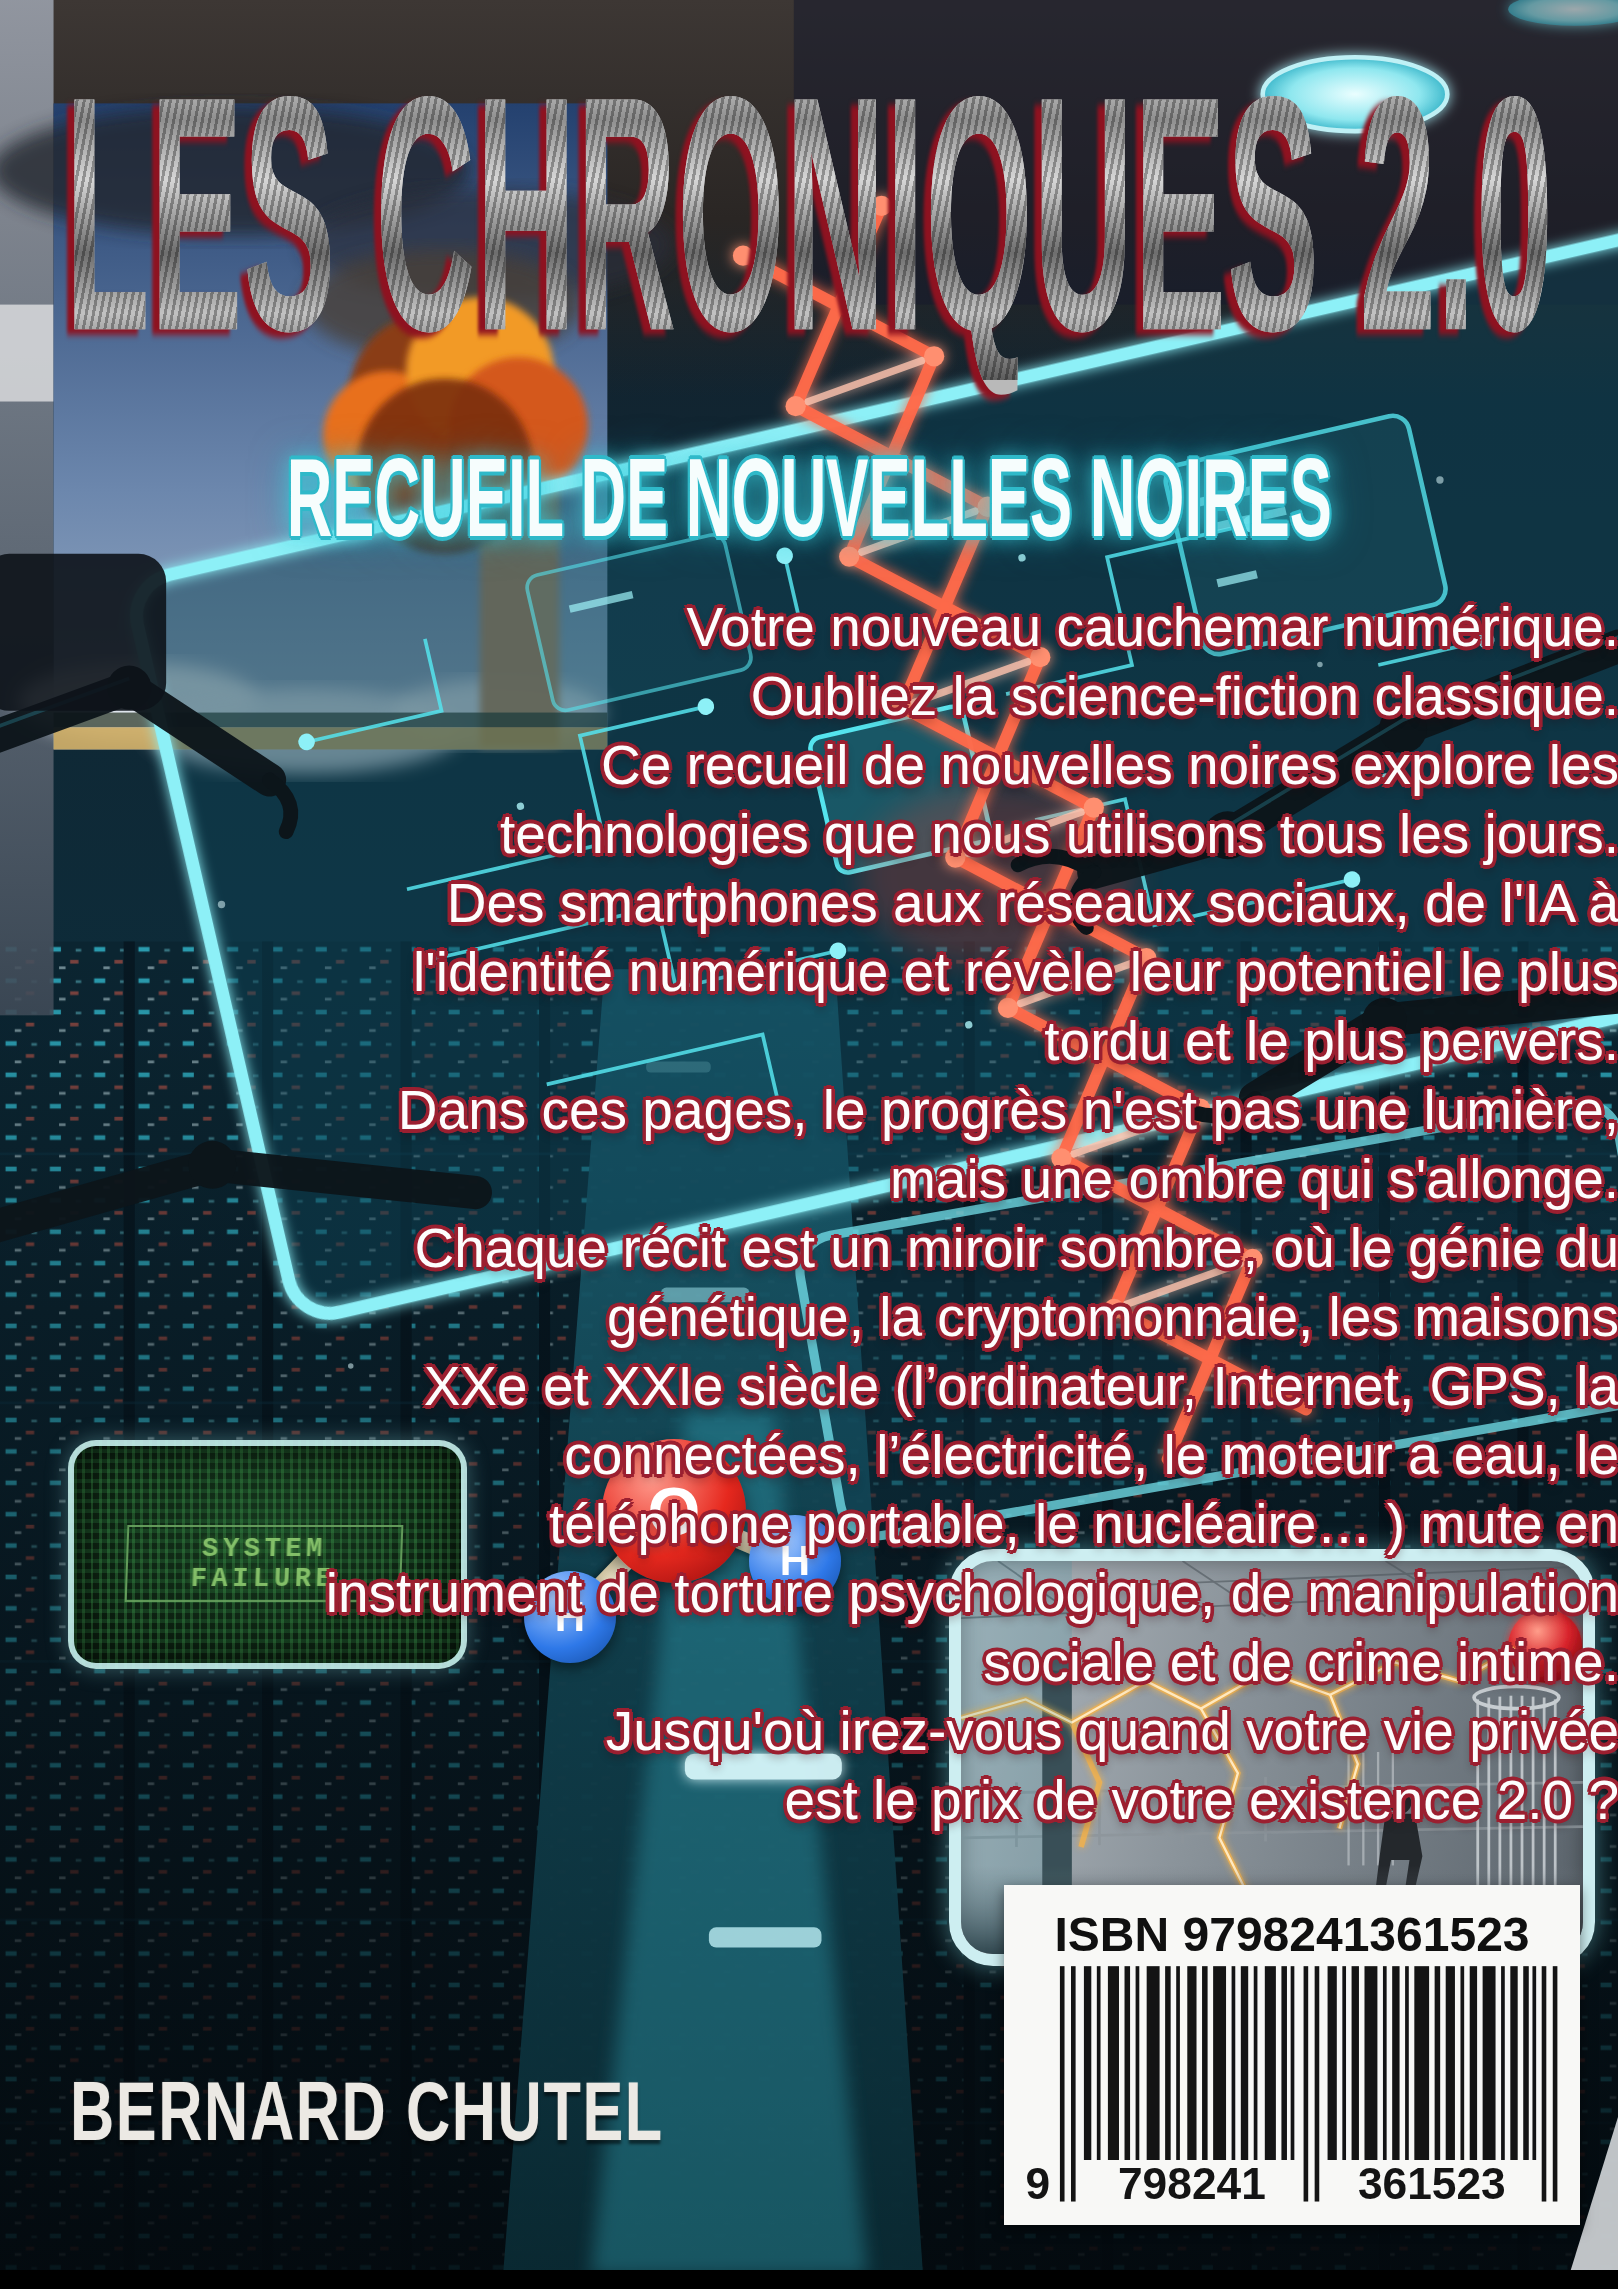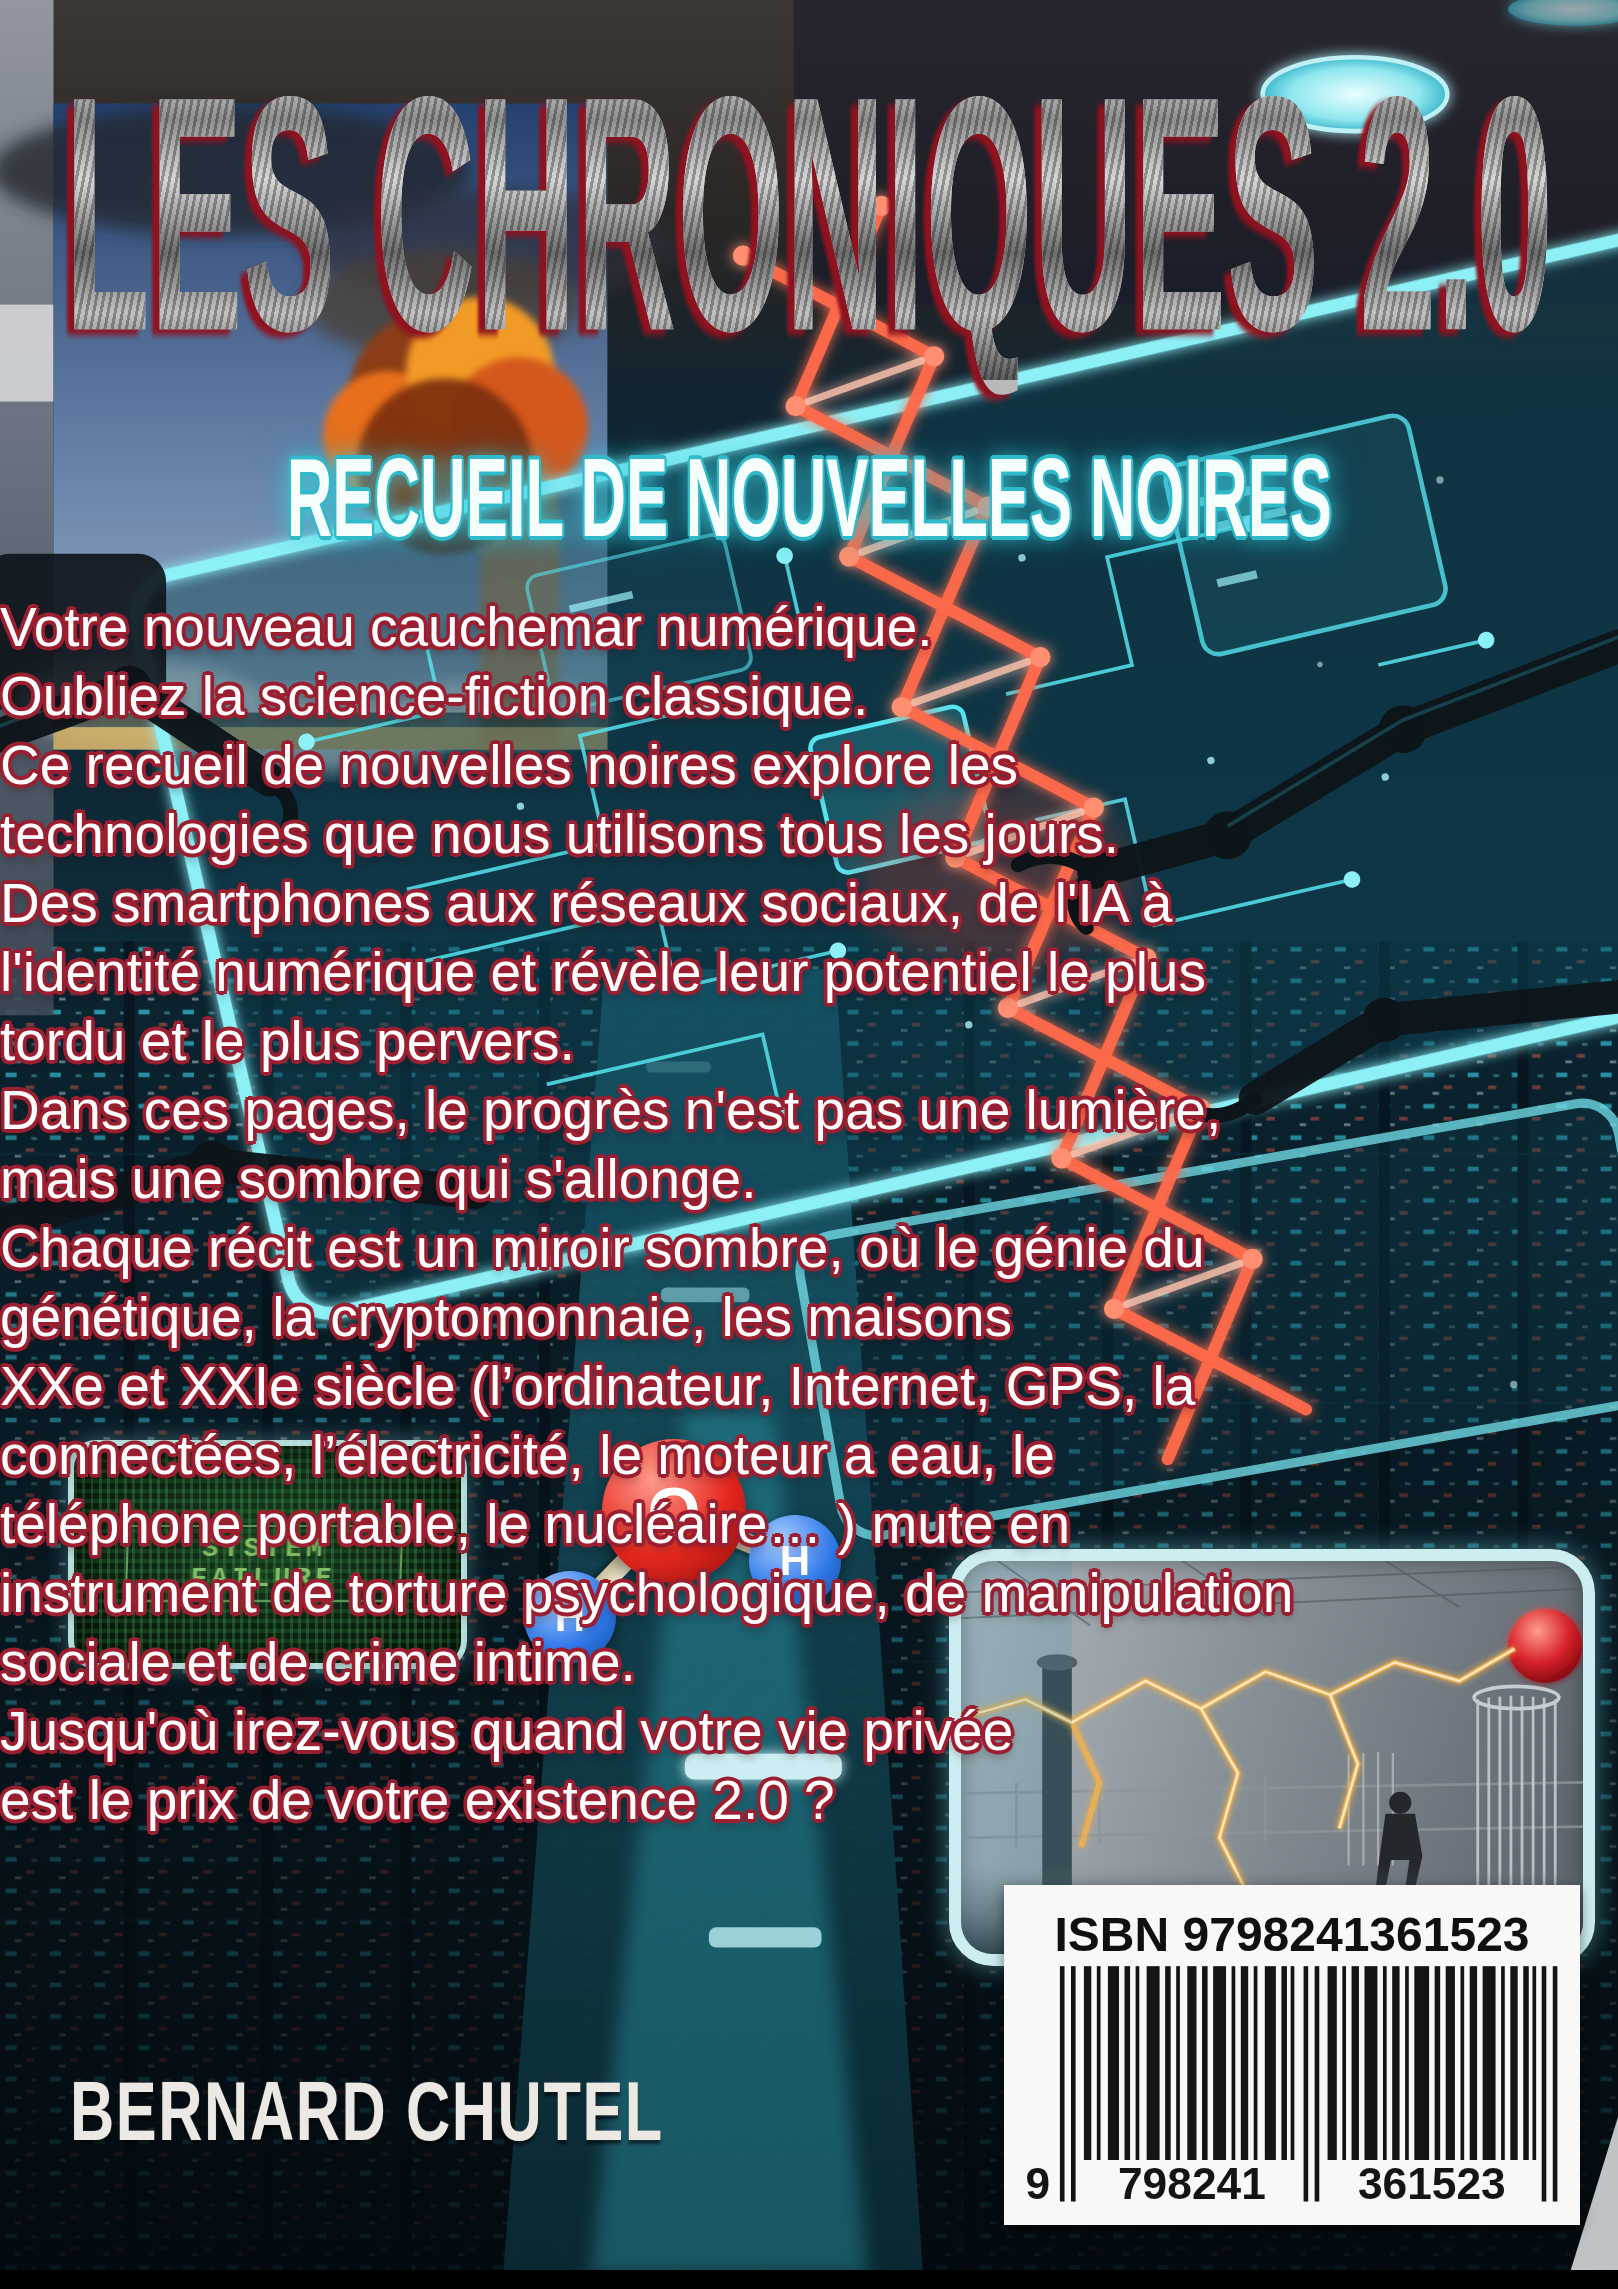--- a/index.html
+++ b/index.html
@@ -31,21 +31,21 @@
   .subtitle span {
     display:inline-block; font-weight:700; font-size:79px; line-height:92px; white-space:nowrap;
     transform:scale(0.8,1.42); transform-origin:top center; color:#f6fdfd;
     text-shadow:
       2.8px 0 0 #2fb9c9, -2.8px 0 0 #2fb9c9, 0 2.8px 0 #2fb9c9, 0 -2.8px 0 #2fb9c9,
       1.8px 1.8px 0 #2fb9c9, -1.8px 1.8px 0 #2fb9c9, 1.8px -1.8px 0 #2fb9c9, -1.8px -1.8px 0 #2fb9c9,
       0 0 20px rgba(64,215,230,.95), 0 0 37px rgba(40,170,190,.6);
   }
 
   
-  .synopsis { position:absolute; top:593px; left:0; right:0; z-index:5; text-align:left; }
+  .synopsis { position:absolute; top:593px; left:0; right:0; z-index:5; text-align:right; }
   .synopsis .line {
     font-size:55px; line-height:69px; font-weight:400; color:#fdfdfd; white-space:nowrap;
     text-shadow:
       3.7px 0 0 #9b1f30, -3.7px 0 0 #9b1f30, 0 3.7px 0 #9b1f30, 0 -3.7px 0 #9b1f30,
       2.8px 2.8px 0 #9b1f30, -2.8px 2.8px 0 #9b1f30, 2.8px -2.8px 0 #9b1f30, -2.8px -2.8px 0 #9b1f30,
       0 0 1.8px #9b1f30, 0 5.5px 9.2px rgba(40,5,10,.45);
   }
 
   
   .terminal {
@@ -461,21 +461,21 @@
 
   <div class="synopsis">
     <div class="line">Votre nouveau cauchemar numérique.</div>
     <div class="line">Oubliez la science-fiction classique.</div>
     <div class="line">Ce recueil de nouvelles noires explore les</div>
     <div class="line">technologies que nous utilisons tous les jours.</div>
     <div class="line">Des smartphones aux réseaux sociaux, de l'IA à</div>
     <div class="line">l'identité numérique et révèle leur potentiel le plus</div>
     <div class="line">tordu et le plus pervers.</div>
     <div class="line">Dans ces pages, le progrès n'est pas une lumière,</div>
-    <div class="line">mais une sombre qui s'allonge.</div>
+    <div class="line">mais une ombre qui s'allonge.</div>
     <div class="line">Chaque récit est un miroir sombre, où le génie du</div>
     <div class="line">génétique, la cryptomonnaie, les maisons</div>
     <div class="line">XXe et XXIe siècle (l’ordinateur, Internet, GPS, la</div>
     <div class="line">connectées, l’électricité, le moteur a eau, le</div>
     <div class="line">téléphone portable, le nucléaire… ) mute en</div>
     <div class="line">instrument de torture psychologique, de manipulation</div>
     <div class="line">sociale et de crime intime.</div>
     <div class="line">Jusqu'où irez-vous quand votre vie privée</div>
     <div class="line">est le prix de votre existence 2.0 ?</div>
   </div>

